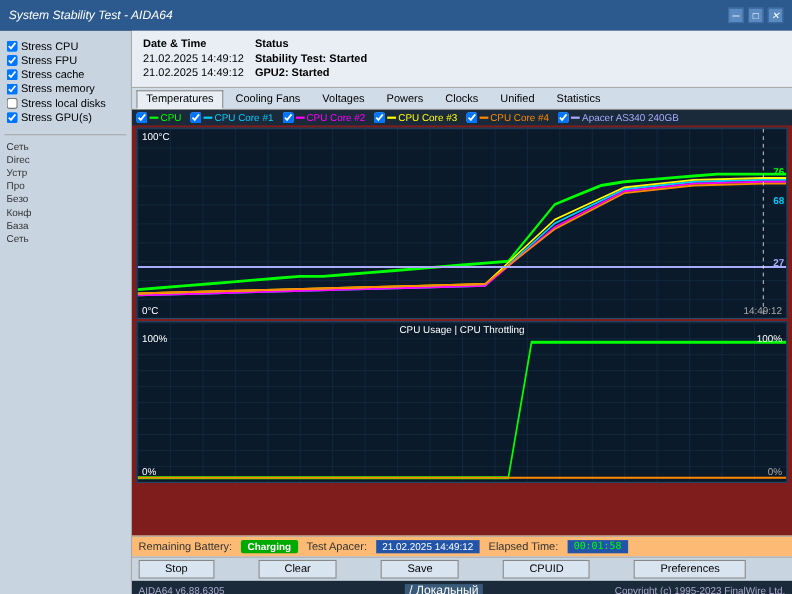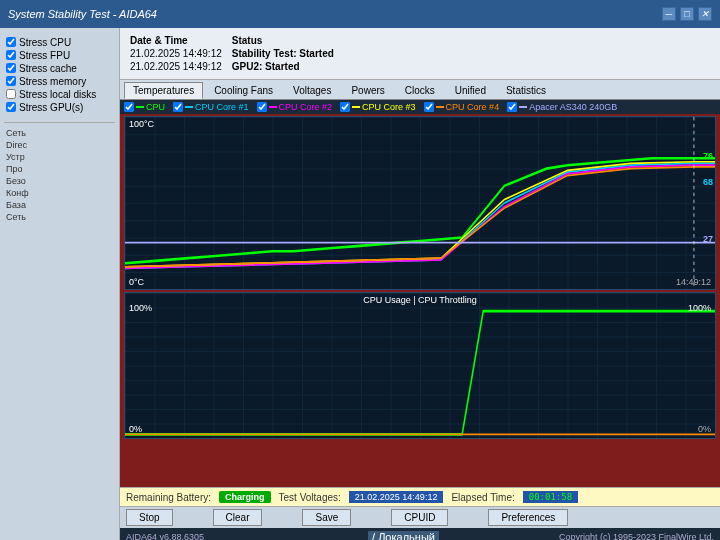--- a/index.html
+++ b/index.html
@@ -211,21 +211,21 @@
       top: 2px;
       left: 50%;
       transform: translateX(-50%);
       color: #ffffff;
       font-size: 9px;
       white-space: nowrap;
     }
 
     
     .status-bar {
-      background: #fef9c3;
+      background: #fdba74;
       border-top: 1px solid #aaa;
       padding: 3px 6px;
       display: flex;
       align-items: center;
       gap: 8px;
       font-size: 10px;
       flex-shrink: 0;
     }
     .status-bar-label { color: #333; }
     .status-badge {
@@ -256,21 +256,21 @@
       padding: 2px 6px;
       display: flex;
       align-items: center;
       gap: 40px;
       border-top: 1px solid #aaa;
       flex-shrink: 0;
     }
     .action-btn {
       background: #d8e4f0;
       border: 1px solid #888;
-      padding: 2px 12px;
+      padding: 2px 23px;
       font-size: 10px;
       cursor: pointer;
       color: #000;
     }
 
     
     .app-bar {
       background: #1a2a3a;
       padding: 2px 6px;
       display: flex;
@@ -457,21 +457,21 @@
         <span style="position:absolute; bottom:4px; left:4px; color:#ffffff; font-size:9px;">0%</span>
         <span style="position:absolute; top:10px; right:4px; color:#ffffff; font-size:9px;">100%</span>
         <span style="position:absolute; bottom:4px; right:4px; color:#aaaaaa; font-size:9px;">0%</span>
       </div>
 
     </div>
 
     <div class="status-bar">
       <span class="status-bar-label">Remaining Battery:</span>
       <span class="status-badge">Charging</span>
-      <span class="status-bar-label">Test Voltages:</span>
+      <span class="status-bar-label">Test Apacer:</span>
       <span class="status-time">21.02.2025 14:49:12</span>
       <span class="status-bar-label">Elapsed Time:</span>
       <span class="status-elapsed">00:01:58</span>
     </div>
 
     <div class="buttons-row">
       <button class="action-btn">Stop</button>
       <button class="action-btn">Clear</button>
       <button class="action-btn">Save</button>
       <button class="action-btn">CPUID</button>

